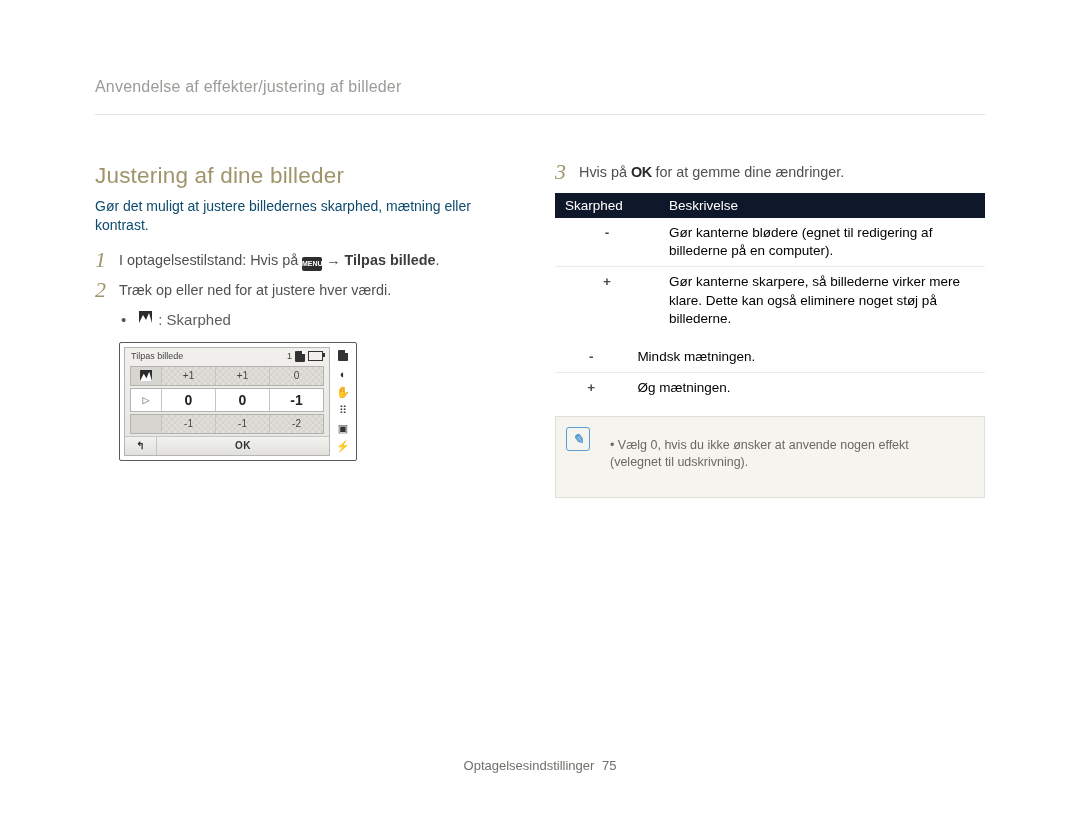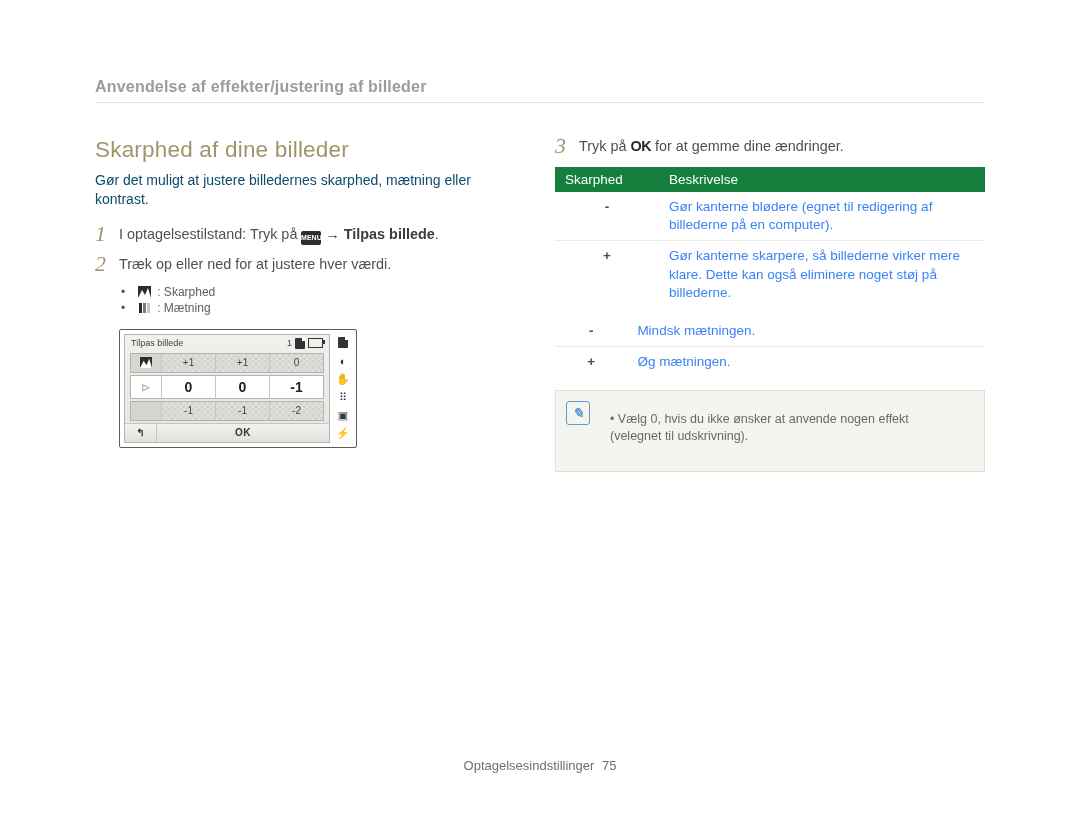--- a/index.html
+++ b/index.html
@@ -15,24 +15,24 @@
   .page {
     box-sizing: border-box;
     padding: 78px 95px 0 95px;
     position: relative;
     height: 100%;
   }
   .page-header {
     font-size: 16px;
     color: #9c9b97;
     letter-spacing: 0.2px;
-    padding-bottom: 6px;
+    padding-bottom: 18px;
     border-bottom: 1px solid #e3e2de;
-    margin-bottom: 34px;
-    font-weight: 700;
+    margin-bottom: 48px;
+    font-weight: 400;
   }
   .cols {
     display: flex;
     gap: 40px;
   }
   .col {
     width: 420px;
   }
   .col.right {
     width: 430px;
@@ -92,24 +92,23 @@
     color: #2a2a2a;
     letter-spacing: -0.5px;
   }
   ul.sublist {
     list-style: none;
     margin: 4px 0 14px 26px;
     padding: 0;
   }
   ul.sublist li {
     color: #5e5d5a;
-    font-size: 12px;
+    font-size: 15px;
     margin-bottom: 2px;
     display: flex;
-    align-items: center;
     gap: 6px;
   }
   ul.sublist li::before {
     content: "•";
     margin-right: 6px;
     color: #555;
   }
   .mini-icon {
     display: inline-flex;
     align-items: center;
@@ -216,32 +215,32 @@
     font-size: 11px;
   }
   
   table.desc {
     width: 100%;
     border-collapse: collapse;
     font-size: 13.5px;
     margin-bottom: 8px;
   }
   table.desc th {
-    background: #15803d;
+    background: #0f172a;
     color: #ffffff;
     font-weight: 400;
     text-align: left;
     padding: 5px 10px;
   }
   table.desc th:first-child {
     width: 84px;
   }
   table.desc td {
     padding: 6px 10px;
-    color: #3b82f6;
+    color: #000000;
     vertical-align: top;
     border-bottom: 1px solid #ecebe7;
     line-height: 1.35;
   }
   table.desc td:first-child {
     text-align: center;
     font-weight: 600;
     color: #4a4a4a;
   }
   table.desc tr:last-child td { border-bottom: none; }
@@ -294,54 +293,44 @@
 </style>
 </head>
 <body>
 
 <div class="page">
   <div class="page-header">Anvendelse af effekter/justering af billeder</div>
 
   <div class="cols">
 
     <div class="col">
-      <h1 class="section-title">Skarphed af dine billeder</h1>
+      <h1 class="section-title">Justering af dine billeder</h1>
       <p class="intro">Gør det muligt at justere billedernes skarphed, mætning eller kontrast.</p>
 
       <div class="step">
         <div class="step-num">1</div>
         <div class="step-text">
-          <span>I optagelsestilstand: Tryk på </span><span class="menu-badge">MENU</span><span> → </span><span class="bold">Tilpas billede</span><span>.</span>
+          <span>I optagelsestilstand: Hvis på </span><span class="menu-badge">MENU</span><span> → </span><span class="bold">Tilpas billede</span><span>.</span>
         </div>
       </div>
 
       <div class="step">
         <div class="step-num">2</div>
         <div class="step-text">Træk op eller ned for at justere hver værdi.</div>
       </div>
 
       <ul class="sublist">
         <li>
           <span class="mini-icon">
             <svg width="13" height="12" viewBox="0 0 13 12">
                 <rect x="0" y="0" width="13" height="12" fill="#2b2b2b"></rect>
                 <path d="M0 12 L4 4 L7 9 L10 2 L13 12 Z" fill="#fff"></path>
               </svg>
           </span>
           <span>: Skarphed</span>
-        </li>
-        <li>
-          <span class="mini-icon">
-            <svg width="13" height="12" viewBox="0 0 13 12">
-                <rect x="1" y="1" width="3" height="10" fill="#2b2b2b"></rect>
-                <rect x="5" y="1" width="3" height="10" fill="#7a7a7a"></rect>
-                <rect x="9" y="1" width="3" height="10" fill="#c4c4c4"></rect>
-              </svg>
-          </span>
-          <span>: Mætning</span>
         </li>
       </ul>
 
       <div class="camera-outer">
         <div class="camera-inner">
           <div class="camera-screen">
             <div class="cam-title">
               <span>Tilpas billede</span>
               <span class="cam-title-right">
                 <span>1</span>
@@ -392,21 +381,21 @@
             <span class="side-ic">⚡</span>
           </div>
         </div>
       </div>
     </div>
 
     <div class="col right">
       <div class="step">
         <div class="step-num">3</div>
         <div class="step-text">
-          <span>Tryk på </span><span class="ok-bold">OK</span><span> for at gemme dine ændringer.</span>
+          <span>Hvis på </span><span class="ok-bold">OK</span><span> for at gemme dine ændringer.</span>
         </div>
       </div>
 
       <table class="desc">
         <tbody>
             <tr>
           <th>Skarphed</th>
           <th>Beskrivelse</th>
         </tr>
         <tr>

